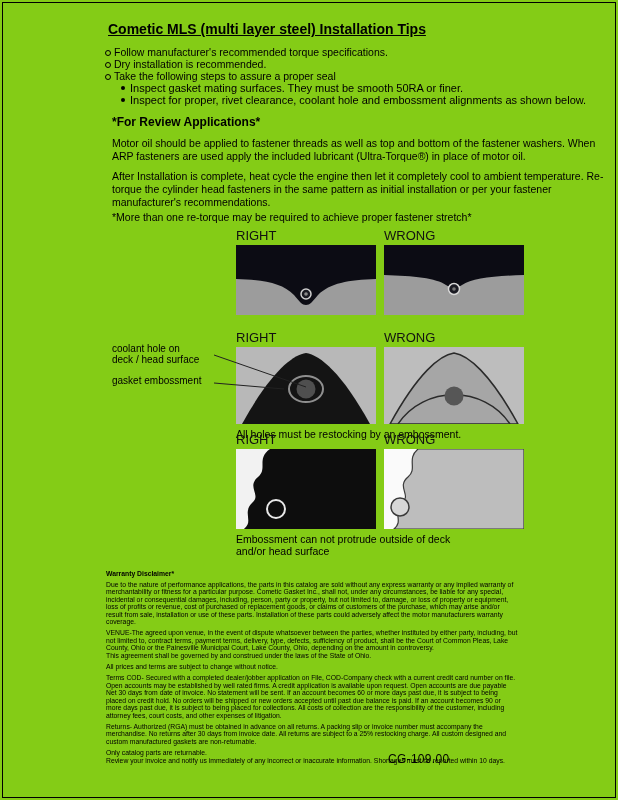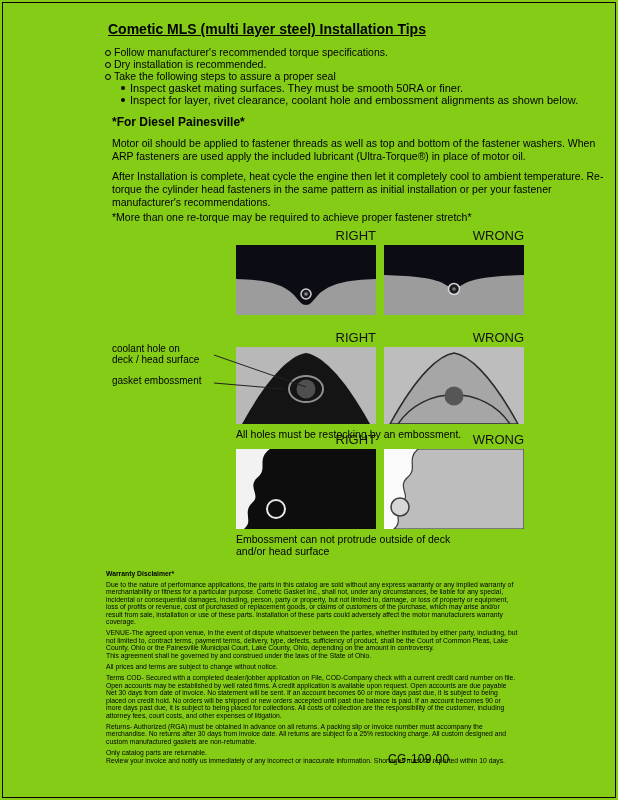--- a/index.html
+++ b/index.html
@@ -13,21 +13,21 @@
   .tips li::before{content:"";position:absolute;left:1px;top:3.5px;width:4px;height:4px;border:1px solid #000;border-radius:50%}
   .subtips{position:absolute;left:121px;top:82px;list-style:none}
   .subtips li{position:relative;font-size:11px;line-height:12px;padding-left:9px}
   .subtips li::before{content:"";position:absolute;left:0;top:4px;width:4px;height:4px;background:#000;border-radius:50%}
   .diesel-heading{position:absolute;left:112px;top:115px;font-size:12px;font-weight:bold}
   .body-para{position:absolute;left:112px;width:492px;font-size:10.5px;line-height:13px}
   .p1{top:137px}.p2{top:170px}.p3{top:211px}
   .figure{position:absolute;left:236px;width:288px}
   .fig1{top:229px}.fig2{top:331px}.fig3{top:433px}
   .fig-labels{display:flex;gap:8px}
-  .fig-labels span{width:140px;text-align:right;font-size:13px;line-height:14px;color:#111}
+  .fig-labels span{width:140px;text-align:left;font-size:13px;line-height:14px;color:#111}
   .fig-panels{display:flex;gap:8px;margin-top:2px}
   .fig-panels svg{display:block}
   .fig-caption{margin-top:4px;font-size:10.5px;line-height:12px;white-space:pre-line}
   .ann{position:absolute;width:100px;font-size:10px;line-height:11px;white-space:pre-line}
   .ann1{left:-124px;top:12px}
   .ann2{left:-124px;top:44px}
   .ann-lines{position:absolute;left:-22px;top:16px;pointer-events:none}
   .warranty{position:absolute;left:106px;top:570px;width:412px}
   .warranty h3{font-size:6.8px;margin-bottom:4px}
   .warranty p{font-size:6.8px;line-height:7.4px;margin-bottom:4px;white-space:pre-line}
@@ -42,24 +42,24 @@
   <h1 class="title">Cometic MLS (multi layer steel) Installation Tips</h1>
 
   <ul class="tips">
     <li>Follow manufacturer's recommended torque specifications.</li>
     <li>Dry installation is recommended.</li>
     <li>Take the following steps to assure a proper seal</li>
   </ul>
 
   <ul class="subtips">
     <li>Inspect gasket mating surfaces.  They must be smooth 50RA or finer.</li>
-    <li>Inspect for layer, rivet clearance, coolant hole and embossment alignments as shown below.</li>
+    <li>Inspect for proper, rivet clearance, coolant hole and embossment alignments as shown below.</li>
   </ul>
 
-  <h2 class="diesel-heading">*For Diesel Painesville*</h2>
+  <h2 class="diesel-heading">*For Review Applications*</h2>
   <p class="body-para p1">Motor oil should be applied to fastener threads as well as top and bottom of the fastener washers. When ARP fasteners are used apply the included lubricant (Ultra-Torque®) in place of motor oil.</p>
   <p class="body-para p3">*More than one re-torque may be required to achieve proper fastener stretch*</p>
   <p class="body-para p2">After Installation is complete, heat cycle the engine then let it completely cool to ambient temperature. Re-torque the cylinder head fasteners in the same pattern as initial installation or per your fastener manufacturer's recommendations.</p>
 
   <div class="figure fig1">
     <div class="fig-labels">
       <span>RIGHT</span>
       <span>WRONG</span>
     </div>
     <div class="fig-panels">

